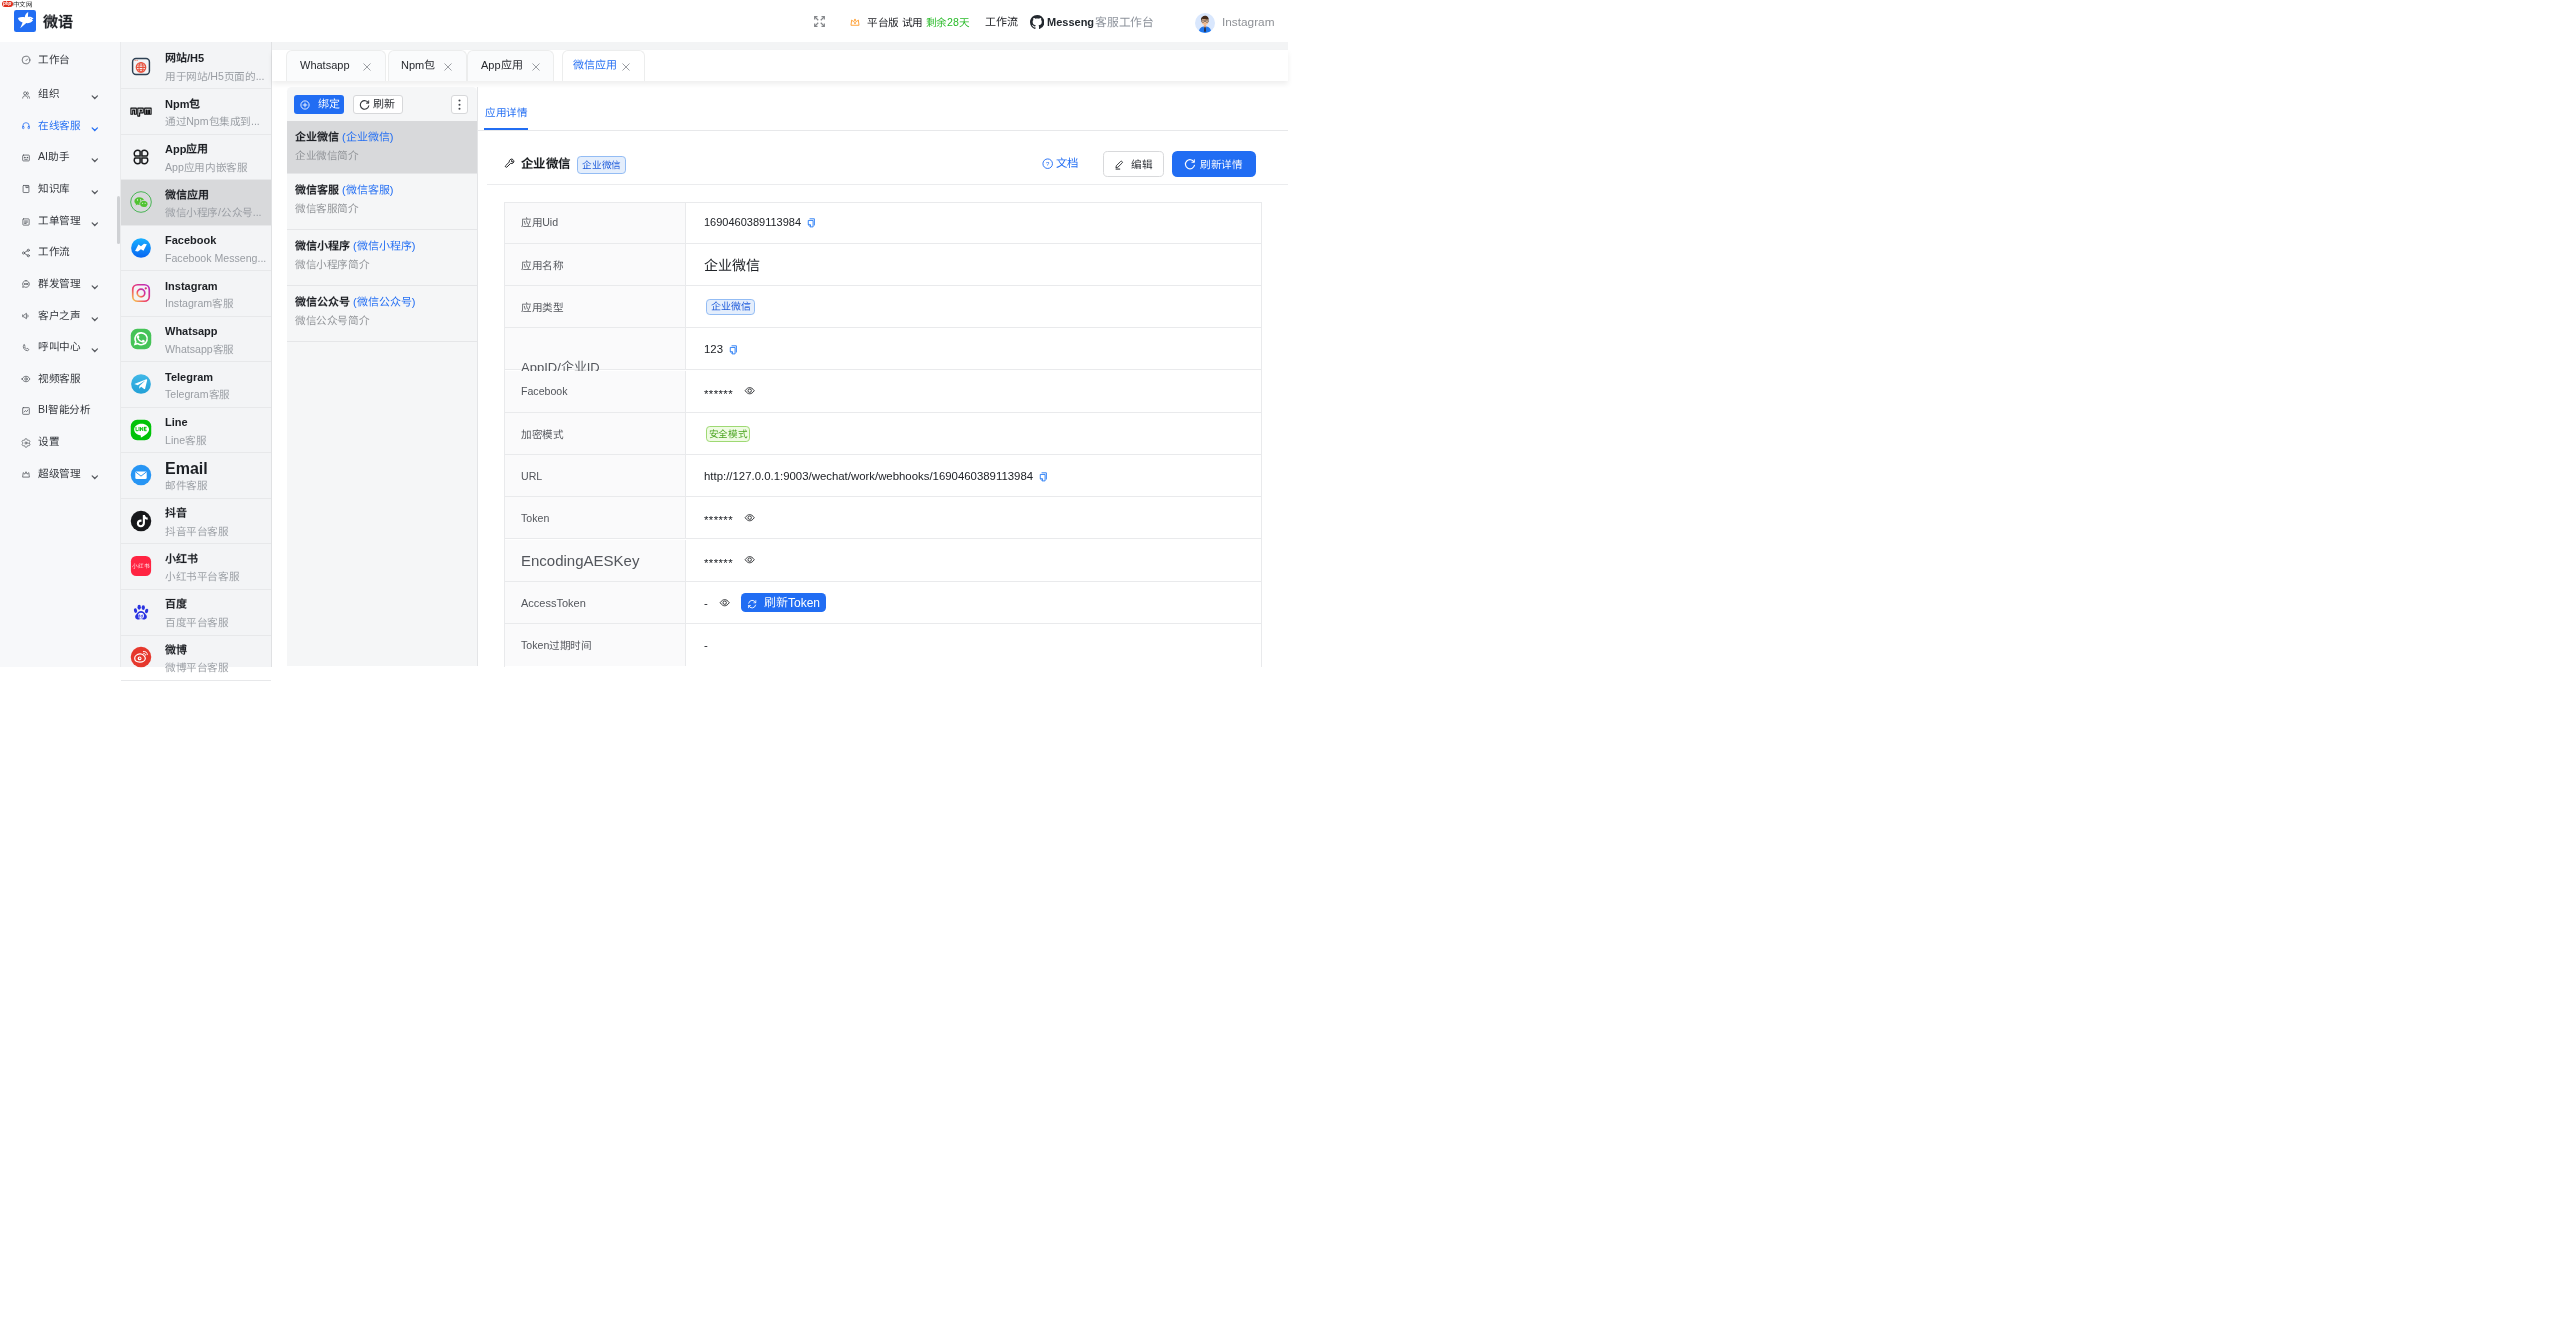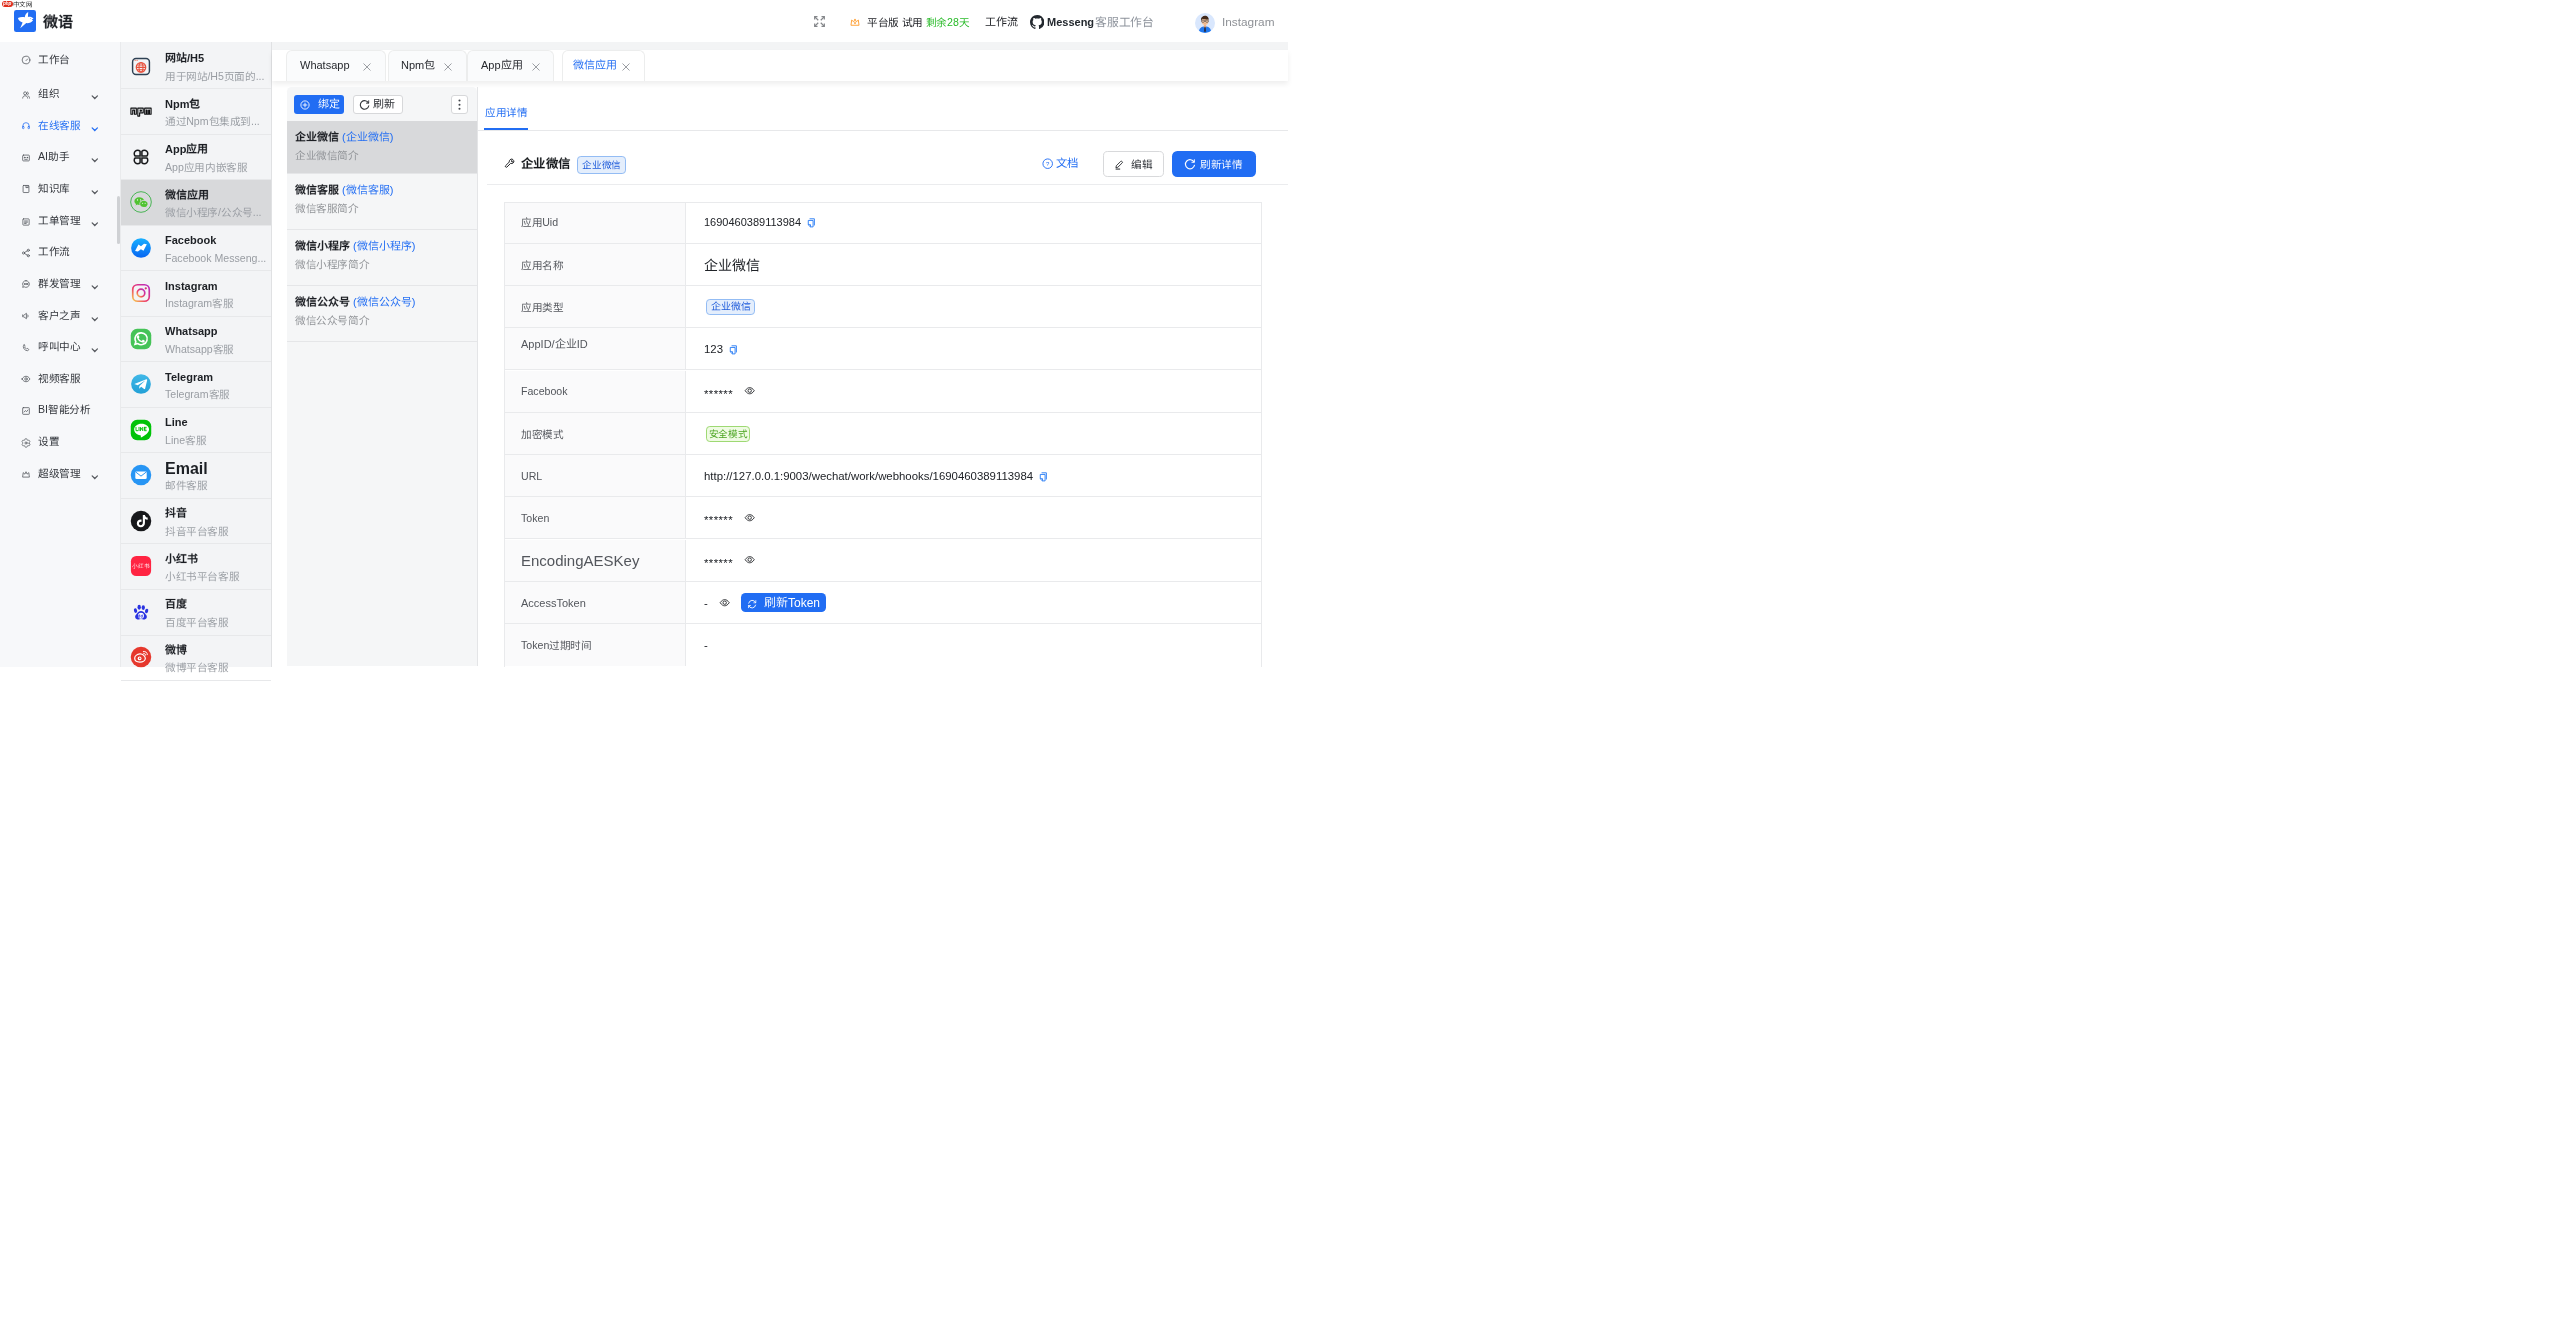--- a/index.html
+++ b/index.html
@@ -1041,21 +1041,21 @@
       <use href="#r企"></use>
     </svg><svg class="c" viewBox="0 0 1000 1000">
       <use href="#r业"></use>
     </svg><svg class="c" viewBox="0 0 1000 1000">
       <use href="#r微"></use>
     </svg><svg class="c" viewBox="0 0 1000 1000">
       <use href="#r信"></use>
     </svg></div>
 <div class="a" style="left:504px;top:328px;width:182px;height:42px;background:#fafafb;border-right:0.8px solid #e9eaec;border-bottom:0.8px solid #e9eaec;"></div>
 <div class="a" style="left:686px;top:328px;width:575px;height:42px;border-bottom:0.8px solid #e9eaec;"></div>
-<div class="a" style="left:521px;top:337px;width:160px;height:15px;font-size:11px;color:#53565c;line-height:15px">AppID/<svg class="c" viewBox="0 0 1000 1000">
+<div class="a" style="left:521px;top:360px;width:160px;height:15px;font-size:13px;color:#53565c;line-height:15px">AppID/<svg class="c" viewBox="0 0 1000 1000">
       <use href="#r企"></use>
     </svg><svg class="c" viewBox="0 0 1000 1000">
       <use href="#r业"></use>
     </svg>ID</div>
 <div class="a" style="left:704px;top:342px;width:91px;height:15px;font-size:11.4px;color:#202328;line-height:15px">123<span style="display:inline-block;width:11.4px;height:11.4px;margin-left:5.3px;vertical-align:-1.9px"><svg viewBox="0 0 16 16" width="11" height="11" fill="none" stroke="#1a73f5" stroke-width="1.25" stroke-linejoin="round">
         <path d="M5.2 2.6 H12.2 V12.3"></path>
         <path d="M3.3 5 H10.3 V14.4 H6.4 L3.3 11.4 Z"></path>
         <path d="M3.5 11.2 H6.6 V14.2"></path>
       </svg></span></div>
 <div class="a" style="left:504px;top:371px;width:182px;height:42px;background:#fafafb;border-right:0.8px solid #e9eaec;border-bottom:0.8px solid #e9eaec;"></div>

